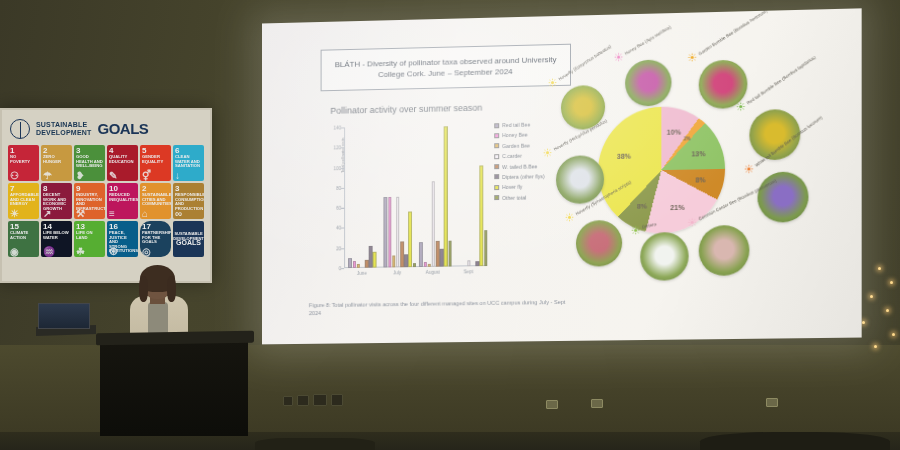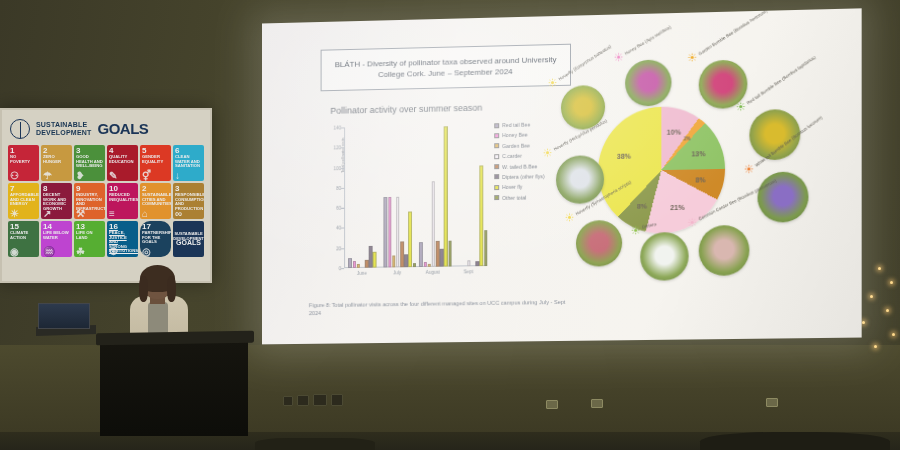--- a/index.html
+++ b/index.html
@@ -183,23 +183,23 @@
         <div class="sdg-tile" style="background: rgb(197, 25, 45);"><span class="n">4</span><span>QUALITY EDUCATION</span><span class="g">✎</span></div>
         <div class="sdg-tile" style="background: rgb(255, 58, 33);"><span class="n">5</span><span>GENDER EQUALITY</span><span class="g">⚥</span></div>
         <div class="sdg-tile" style="background: rgb(38, 189, 226);"><span class="n">6</span><span>CLEAN WATER AND SANITATION</span><span class="g">↓</span></div>
         <div class="sdg-tile" style="background: rgb(252, 195, 11);"><span class="n">7</span><span>AFFORDABLE AND CLEAN ENERGY</span><span class="g">☀</span></div>
         <div class="sdg-tile" style="background: rgb(162, 25, 66);"><span class="n">8</span><span>DECENT WORK AND ECONOMIC GROWTH</span><span class="g">↗</span></div>
         <div class="sdg-tile" style="background: rgb(253, 105, 37);"><span class="n">9</span><span>INDUSTRY, INNOVATION AND INFRASTRUCTURE</span><span class="g">⚒</span></div>
         <div class="sdg-tile" style="background: rgb(221, 19, 103);"><span class="n">10</span><span>REDUCED INEQUALITIES</span><span class="g">≡</span></div>
         <div class="sdg-tile" style="background: rgb(253, 157, 36);"><span class="n">2</span><span>SUSTAINABLE CITIES AND COMMUNITIES</span><span class="g">⌂</span></div>
         <div class="sdg-tile" style="background: rgb(191, 139, 46);"><span class="n">3</span><span>RESPONSIBLE CONSUMPTION AND PRODUCTION</span><span class="g">∞</span></div>
         <div class="sdg-tile" style="background: rgb(63, 126, 68);"><span class="n">15</span><span>CLIMATE ACTION</span><span class="g">◉</span></div>
-        <div class="sdg-tile" style="background: #d946ef;"><span class="n">14</span><span>LIFE BELOW WATER</span><span class="g">♒</span></div>
+        <div class="sdg-tile" style="background: #0f172a;"><span class="n">14</span><span>LIFE BELOW WATER</span><span class="g">♒</span></div>
         <div class="sdg-tile" style="background: rgb(86, 192, 43);"><span class="n">13</span><span>LIFE ON LAND</span><span class="g">☘</span></div>
-        <div class="sdg-tile" style="background: rgb(0, 104, 157); text-decoration: underline;"><span class="n">16</span><span>PEACE, JUSTICE AND STRONG INSTITUTIONS</span><span class="g">☮</span></div>
+        <div class="sdg-tile" style="background: rgb(0, 104, 157);"><span class="n">16</span><span>PEACE, JUSTICE AND STRONG INSTITUTIONS</span><span class="g">☮</span></div>
         <div class="sdg-tile" style="background: rgb(25, 72, 106); border-radius: 10px;"><span class="n">17</span><span>PARTNERSHIPS FOR THE GOALS</span><span class="g">◎</span></div>
         <div id="sdg-last" class="sdg-tile">
           <span>SUSTAINABLE</span>
           <span>DEVELOPMENT</span>
           <b style="font-size:7px">GOALS</b>
         </div>
       </div>
   </div>
 
   <div id="screen">

